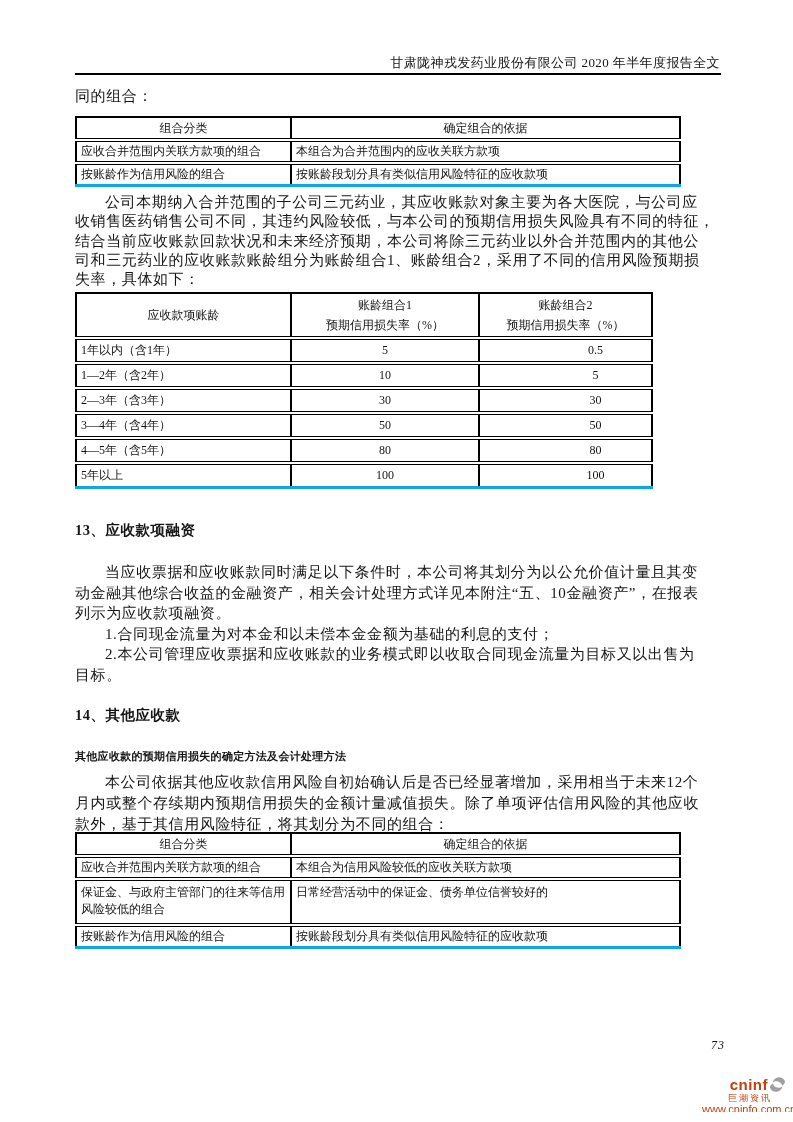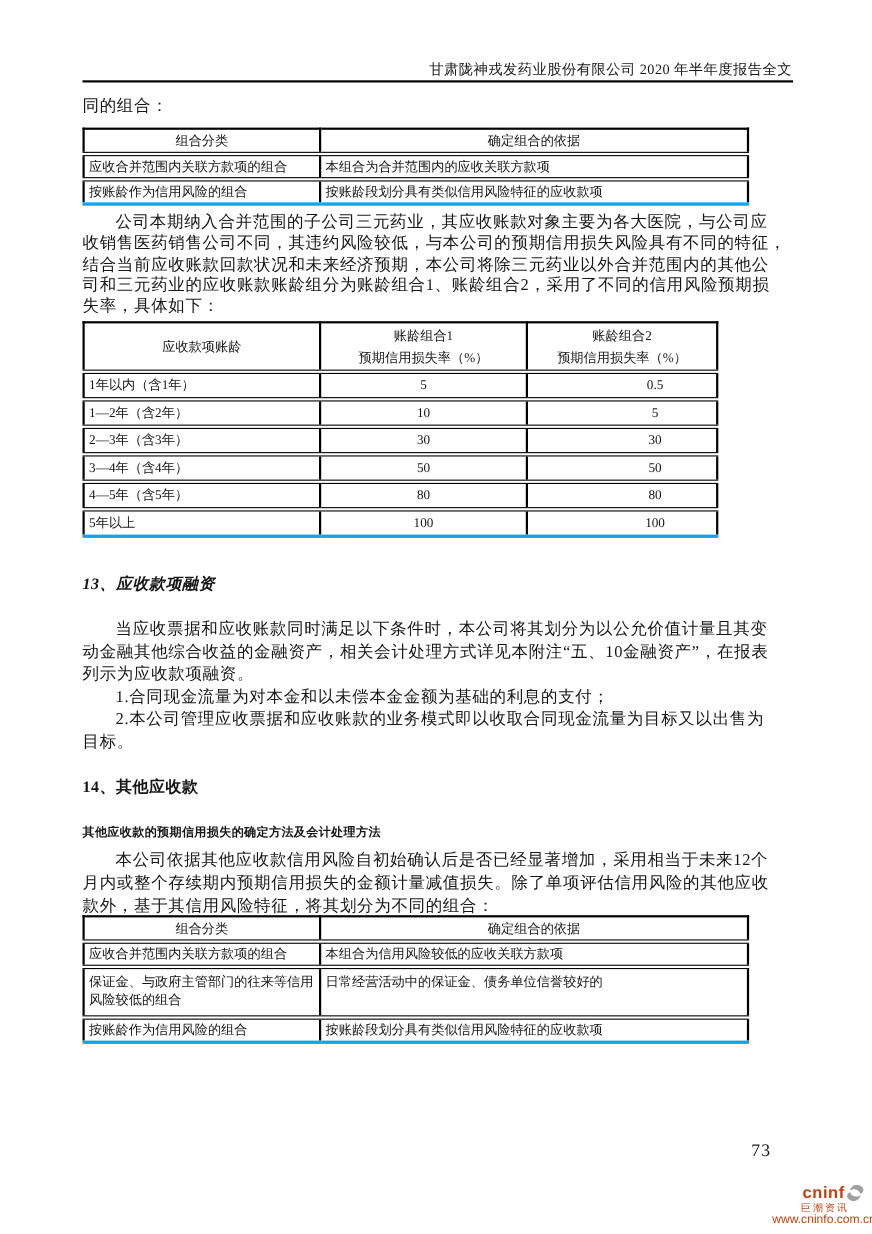--- a/index.html
+++ b/index.html
@@ -12,21 +12,21 @@
   .hdr-rule{position:absolute;top:73px;left:75px;width:646px;border-top:2px solid #000;}
   
   .line-block{position:absolute;left:75px;width:648px;}
   .ln{white-space:nowrap;letter-spacing:.6px;font-size:15px;}
   .ind{text-indent:2em;}
   .intro{position:absolute;top:87px;left:75px;font-size:15px;letter-spacing:.6px;}
   .p1{top:193px;}  .p1 .ln{line-height:19.3px;}
   .p13{top:562px;} .p13 .ln{line-height:20.6px;}
   .p14{top:772px;} .p14 .ln{line-height:20.8px;}
   .sec-h{position:absolute;left:75px;font-weight:bold;font-size:14.5px;letter-spacing:.5px;white-space:nowrap;}
-  .h13{top:521px;font-style:italic;} .h14{top:706px;}
+  .h13{top:521px;} .h14{top:706px;}
   .subhead{position:absolute;left:75px;top:749px;font-weight:bold;font-size:11px;letter-spacing:.3px;white-space:nowrap;}
   
   table.t{position:absolute;left:75px;border-collapse:collapse;table-layout:fixed;font-size:12px;color:#141414;}
   table.t th,table.t td{
     border:2px solid #000;border-bottom:4px double #000;
     padding:1px 4px;font-weight:normal;vertical-align:middle;line-height:17px;
     overflow:hidden;
   }
   table.t tr.last th,table.t tr.last td{border-bottom:3px solid #0ea5e9;}
   table.t th{text-align:center;}
@@ -35,21 +35,21 @@
   .t1{top:116px;}
   .t1 th{height:18px;} .t1 td{height:17px;}
   .t2{top:292px;}
   .t2 th{height:20px;} .t2 td{height:19px;}
   .t2 .gh div{line-height:20px;text-align:center;}
   .t2 td.c3{text-align:center;padding-left:64px;}
   .t3{top:832px;}
   .t3 th{height:18px;} .t3 td{height:17px;}
   .t3 tr.tall td{height:38px;vertical-align:top;padding-top:3px;}
   
-  .pageno{position:absolute;top:1038px;right:92px;font-size:16px;letter-spacing:1px;}
+  .pageno{position:absolute;top:1038px;right:68px;font-size:12px;letter-spacing:1px;font-style:italic;}
   .logo{position:absolute;top:1076px;right:5px;width:86px;color:#c2410c;
         font-family:Liberation Sans, sans-serif;}
   .logo-row1{display:flex;align-items:center;justify-content:flex-end;gap:1px;padding-right:2px;}
   .logo-brand{font-weight:bold;font-size:15px;letter-spacing:.5px;line-height:16px;}
   .logo-swirl{width:17px;height:17px;display:block;}
   .logo-cn{font-size:9px;letter-spacing:2px;text-align:right;padding-right:16px;line-height:10px;}
   .logo-url{font-size:11px;text-align:right;line-height:12px;white-space:nowrap;}
 </style>
 </head>
 <body>

